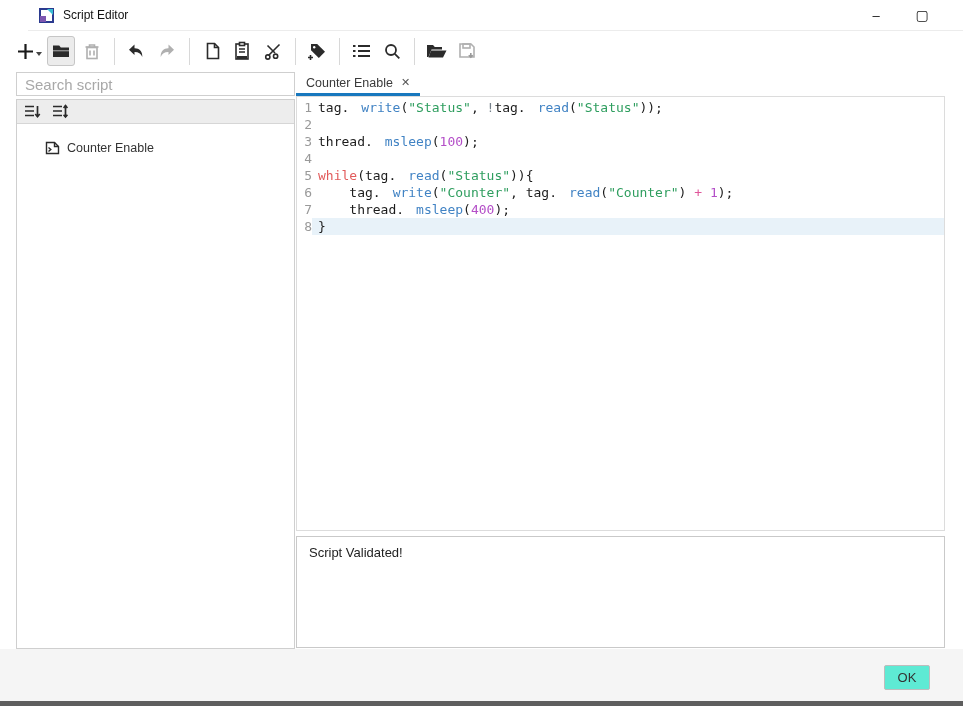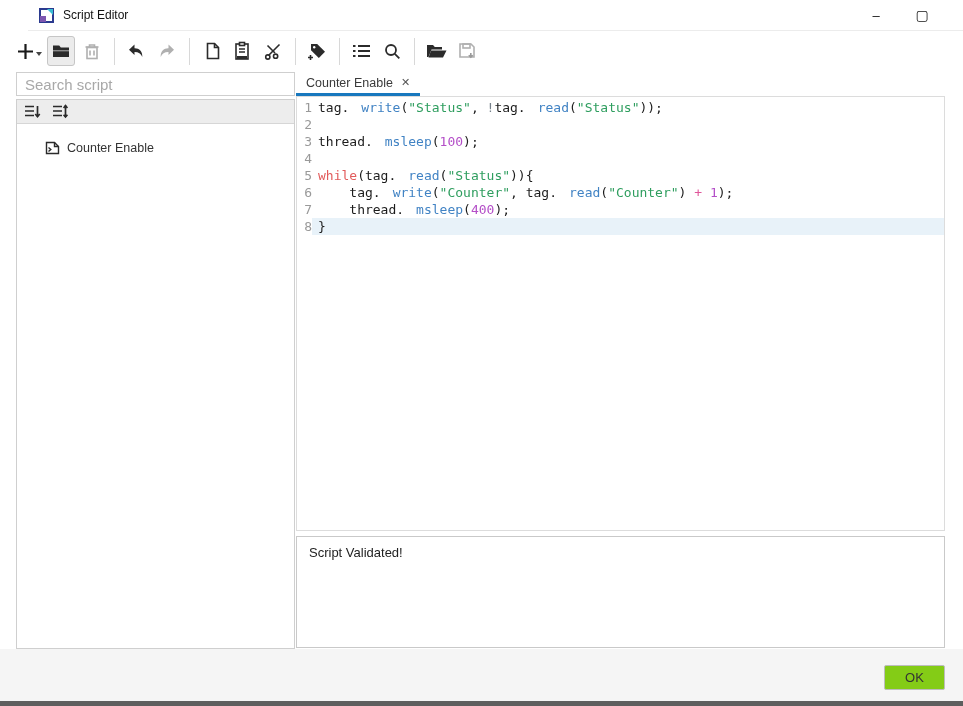--- a/index.html
+++ b/index.html
@@ -57,22 +57,22 @@
   .t-s { color:var(--string,#2f9e5f); }
   .t-n { color:var(--number,#b44fc8); }
   .t-k { color:var(--keyword,#e25b5b); }
   .t-o { color:var(--operator,#e0569a); }
   .t-g { color:var(--negate,#778); }
   
   .msg-panel { position:absolute; left:296px; top:536px; width:649px; height:112px;
     border:1px solid #c9c9c9; background:#fff; padding:8px 12px; font-size:13px; color:#222; }
   
   .footer { position:absolute; left:0; top:649px; width:963px; height:53px; background:#f5f5f5; }
-  .ok-btn { position:absolute; left:884px; top:665px; width:61px; height:25px;
-    background:#84cc16; border:1px solid #bdbdbd; border-radius:2px;
+  .ok-btn { position:absolute; left:884px; top:665px; width:46px; height:25px;
+    background:#5eead4; border:1px solid #bdbdbd; border-radius:2px;
     display:flex; align-items:center; justify-content:center; font-size:13px; color:#333;
     font-family:"Liberation Sans", sans-serif; }
   .bottom-strip { position:absolute; left:0; top:701px; width:963px; height:5px; background:#5e5e5e; }
   svg { display:block; }
 </style>
 </head>
 <body>
 
 <div class="titlebar">
   <span class="app-icon">

